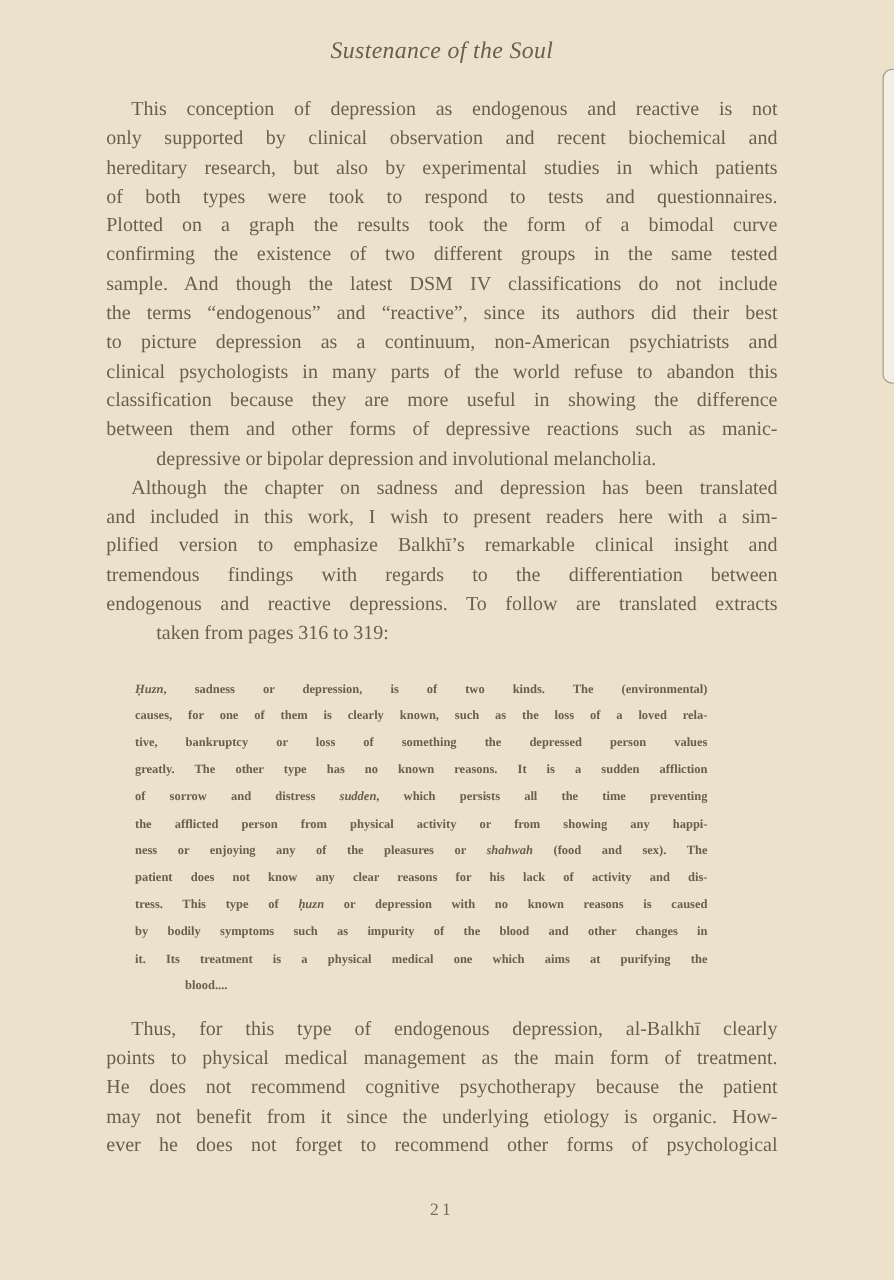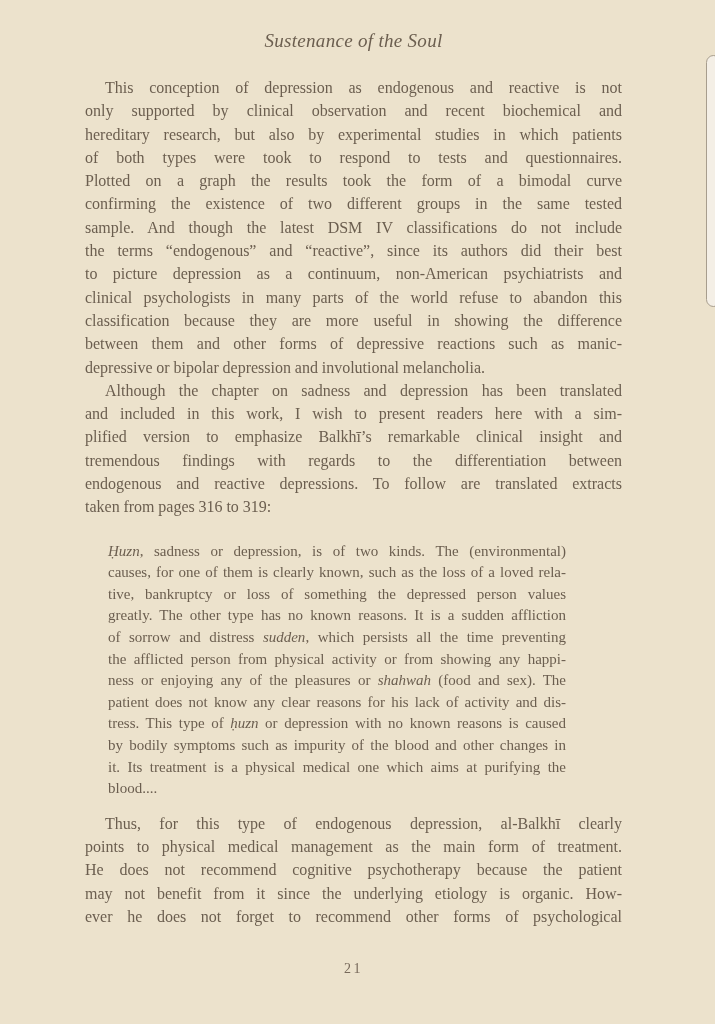--- a/index.html
+++ b/index.html
@@ -21,24 +21,24 @@
   .running-header{
     position:absolute;top:30px;left:85px;width:537px;
     text-align:center;font-style:italic;font-size:19px;
     letter-spacing:0.3px;color:var(--text);
   }
   .text-flow{position:absolute;top:76px;left:85px;width:537px;}
   .para{color:var(--text);}
   .para.body{font-size:16px;line-height:23.3px;}
   .para.quote{
     width:458px;margin:22px 0 12px 23px;
-    font-size:15px;line-height:21.6px;
+    font-size:10px;line-height:21.6px;font-weight:bold;
   }
   .line{text-align:justify;text-align-last:justify;word-spacing:-0.2px;}
-  .para.ragged .line:last-child{text-align-last:left;}
+  .para.ragged .line:last-child{text-align-last:left;margin-left:40px;}
   .line.first{text-indent:20px;}
   .page-number{
     position:absolute;top:961px;left:85px;width:537px;
     text-align:center;font-size:14px;letter-spacing:2.5px;
     color:var(--text-faded);
   }
   .scrollbar-thumb{
     position:absolute;top:55px;right:-6px;width:15px;height:252px;
     background:var(--scrollbar-fill);
     border:1px solid var(--scrollbar-border);

